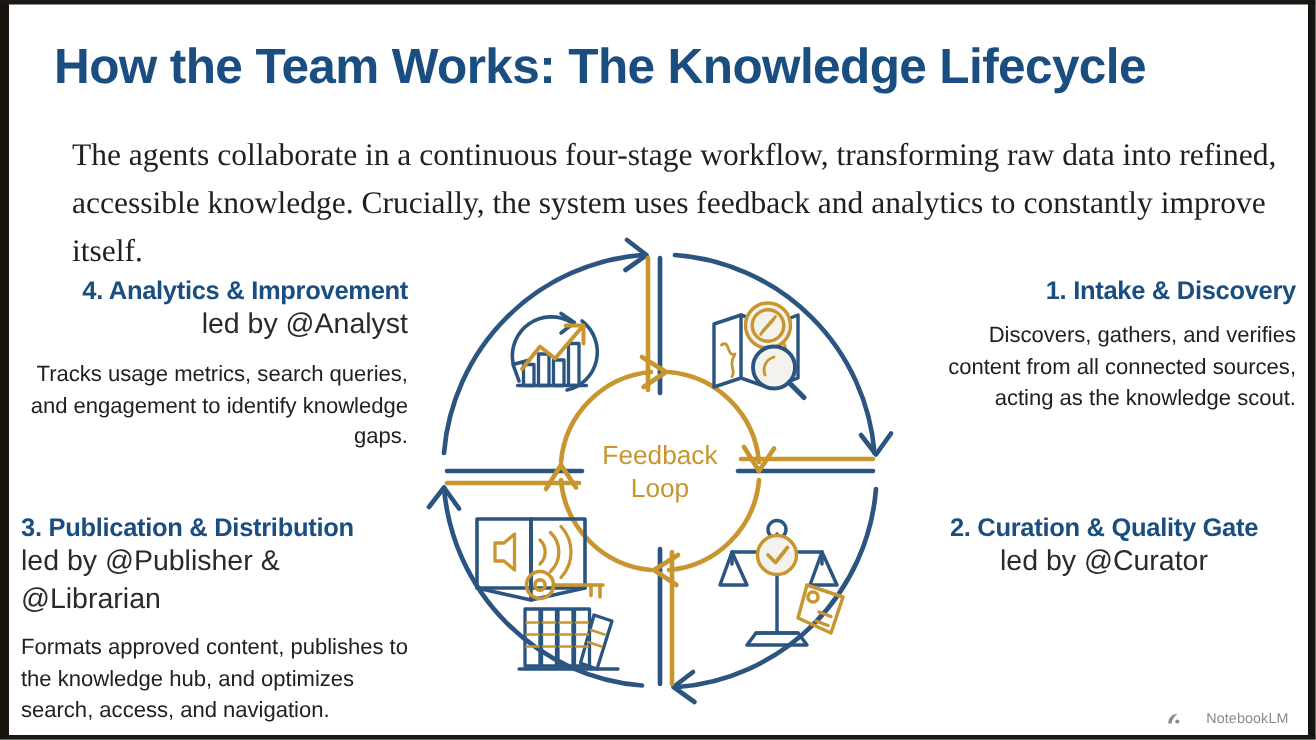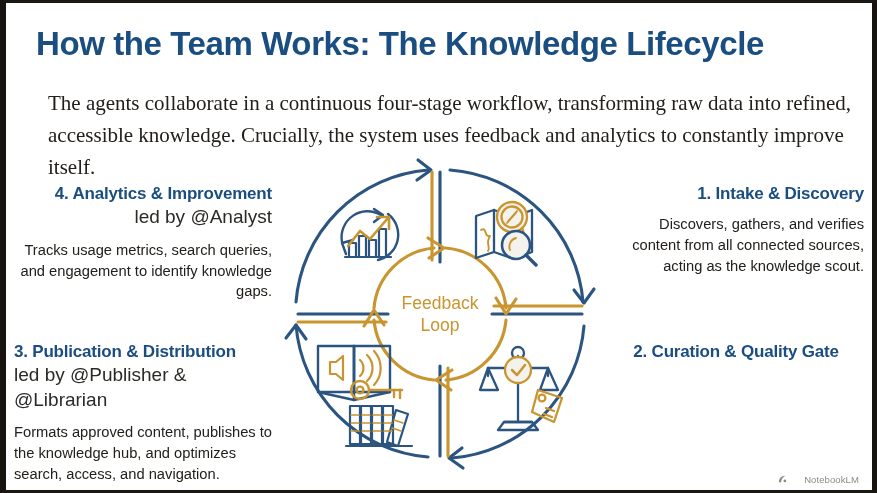--- a/index.html
+++ b/index.html
@@ -108,20 +108,21 @@
   <div id="title">How the Team Works: The Knowledge Lifecycle</div>
   <div id="subtitle">The agents collaborate in a continuous four-stage workflow, transforming raw data into refined, accessible knowledge. Crucially, the system uses feedback and analytics to constantly improve itself.</div>
 
   <div class="quad" id="quad-1">
     <div class="qh">1. Intake &amp; Discovery</div>
     <div class="qbody">Discovers, gathers, and verifies content from all connected sources, acting as the knowledge scout.</div>
   </div>
 
   <div class="quad" id="quad-2">
     <div class="qh">2. Curation &amp; Quality Gate</div>
+    <div class="qsub">led by @Curator</div>
   </div>
 
   <div class="quad" id="quad-3">
     <div class="qh">3. Publication &amp; Distribution</div>
     <div class="qsub">led by @Publisher &amp; @Librarian</div>
     <div class="qbody">Formats approved content, publishes to the knowledge hub, and optimizes search, access, and navigation.</div>
   </div>
 
   <div class="quad" id="quad-4">
     <div class="qh">4. Analytics &amp; Improvement</div>

